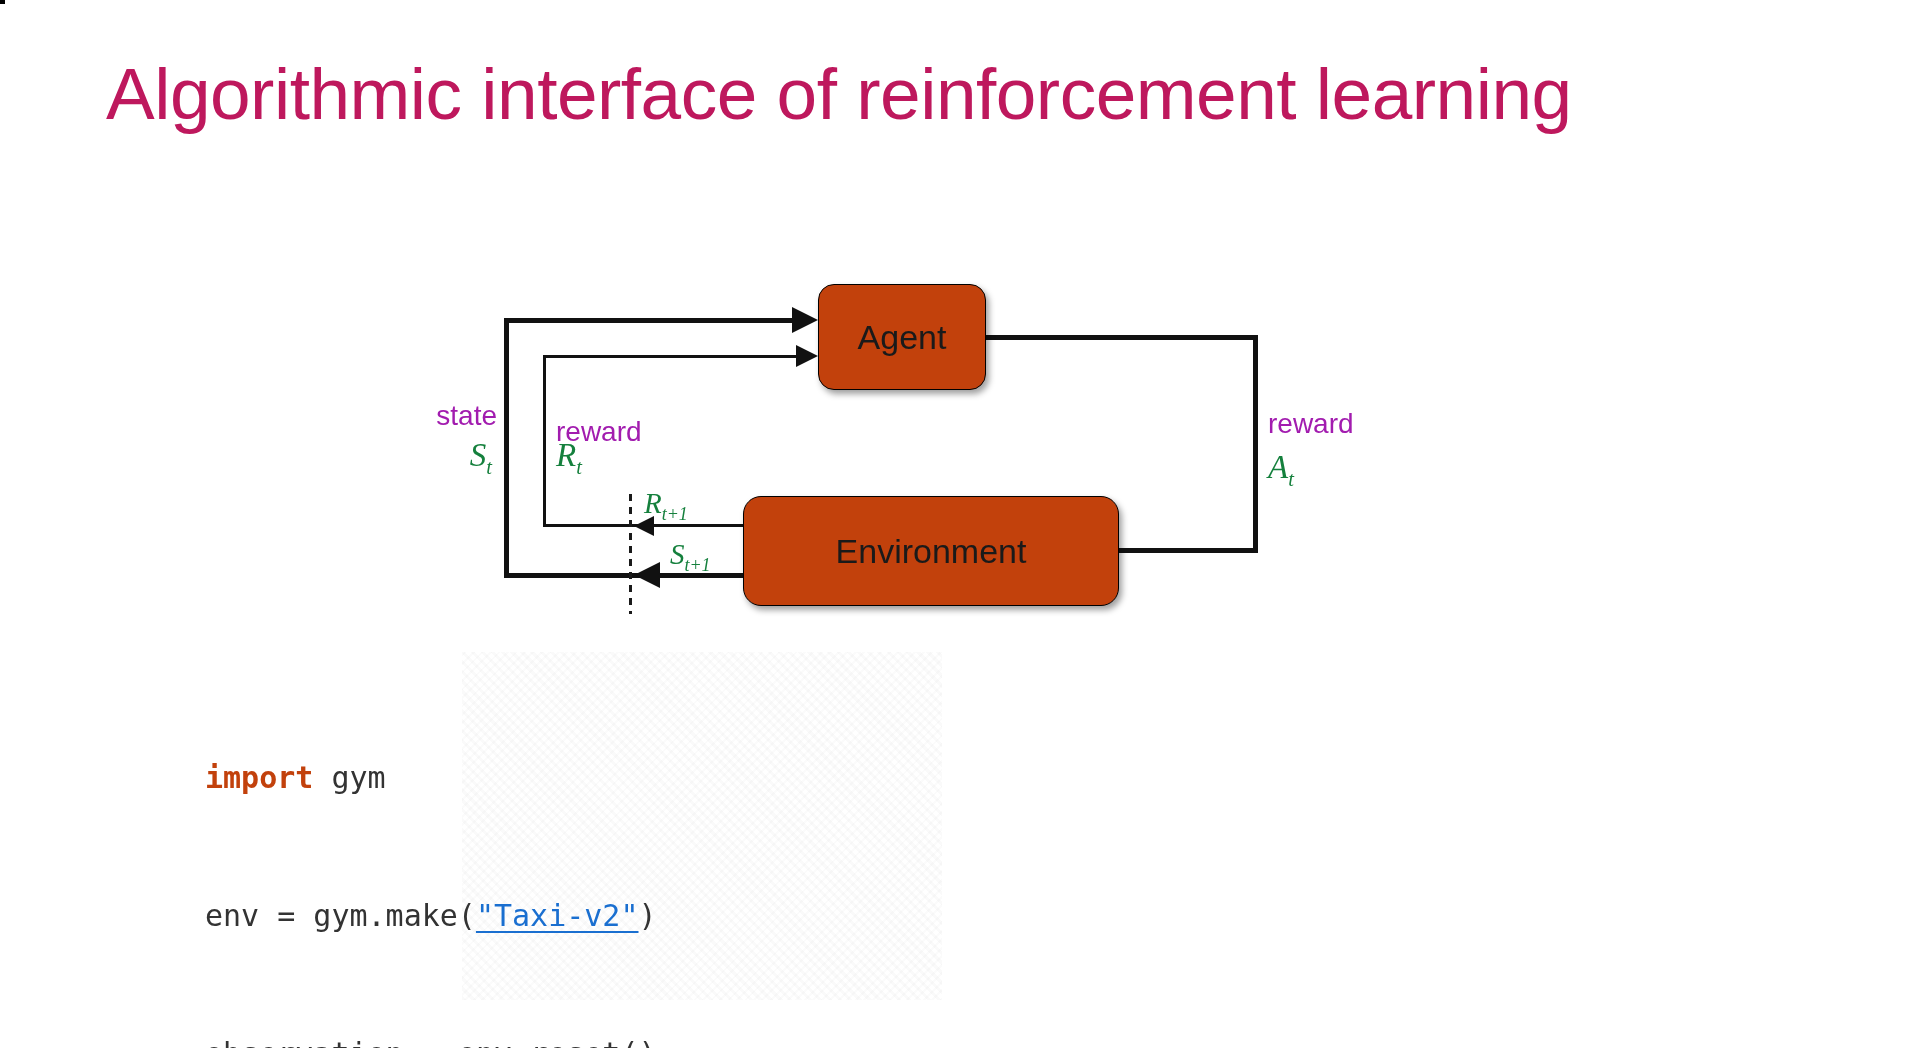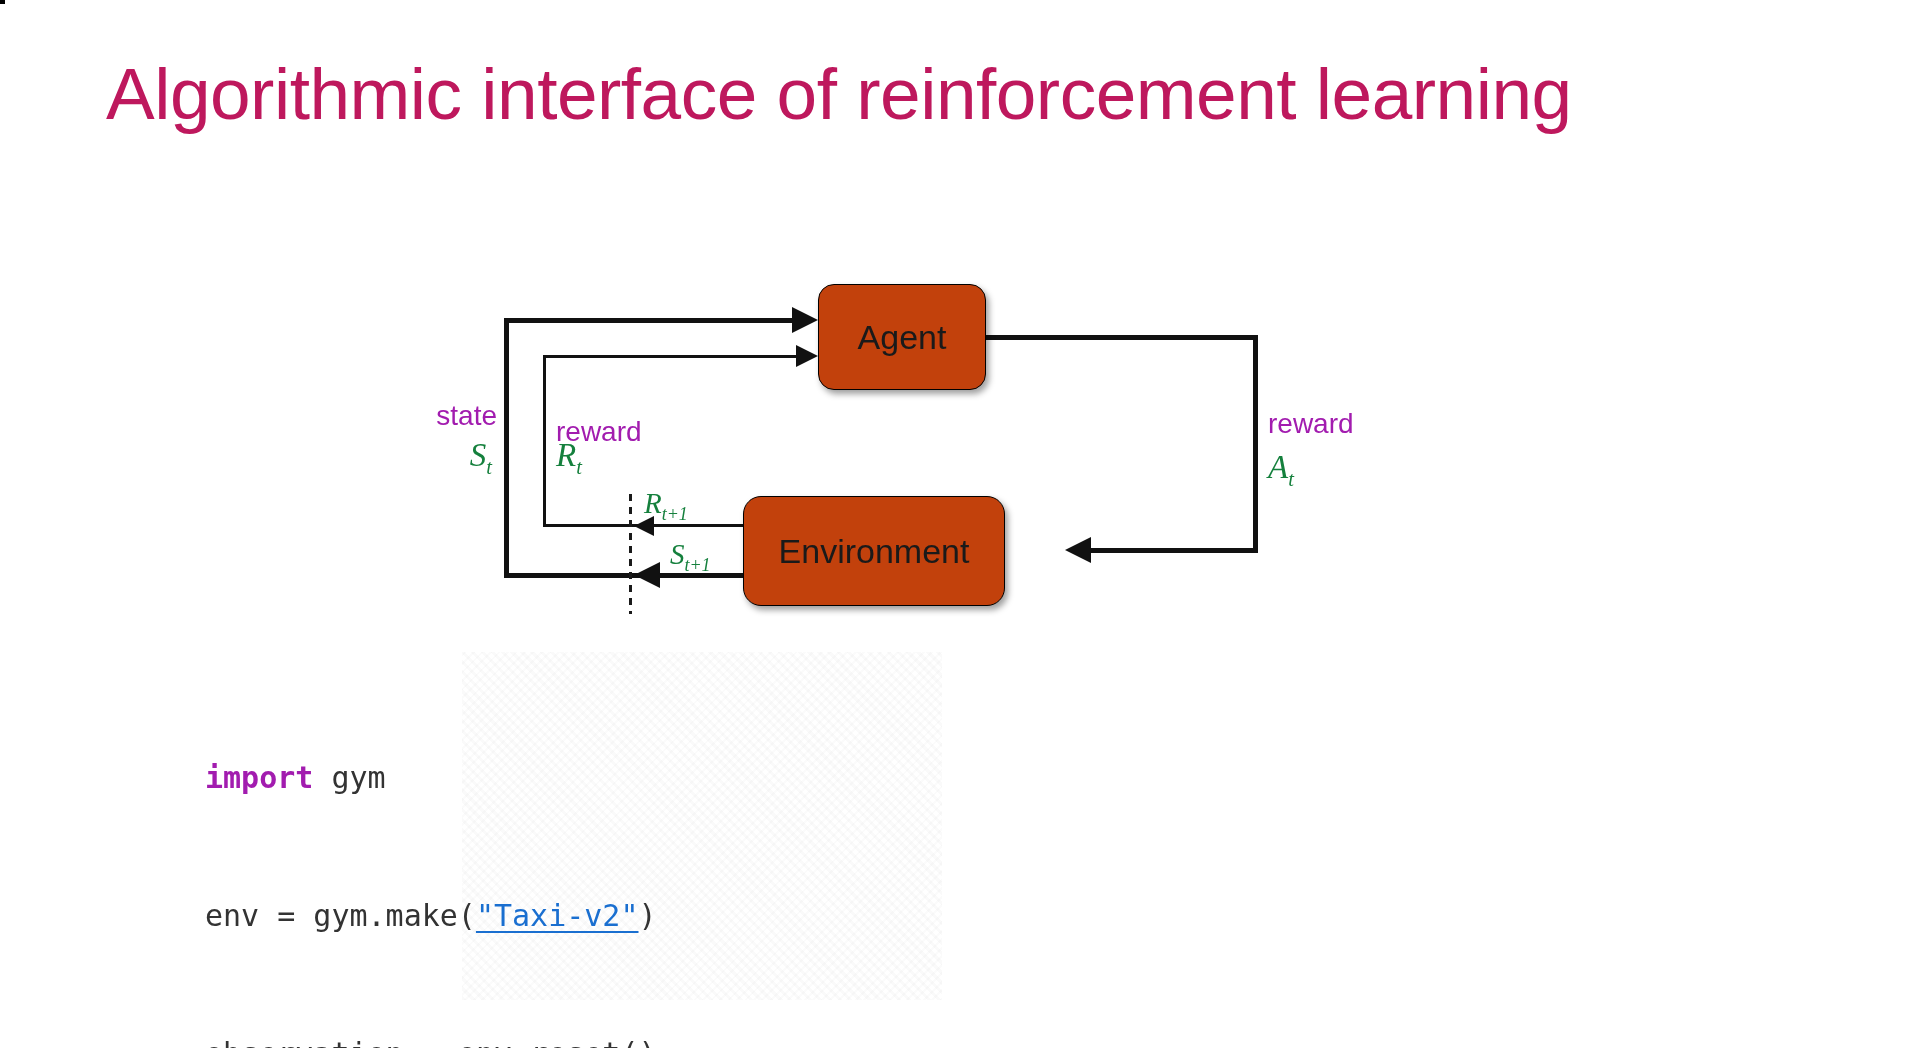--- a/index.html
+++ b/index.html
@@ -44,21 +44,21 @@
 
   
   .noise-region{left:462px;top:652px;width:480px;height:348px;
     background-image:
       repeating-linear-gradient(45deg,rgba(0,0,0,0.018) 0 3px,transparent 3px 7px),
       repeating-linear-gradient(-45deg,rgba(0,0,0,0.015) 0 2px,transparent 2px 6px);}
 
   
   .code{left:205px;top:663px;font-family:"DejaVu Sans Mono","Liberation Mono",monospace;
     font-size:30px;line-height:46px;color:var(--code-text);white-space:pre;}
-  .code .kw{font-weight:bold;color:#a21caf;}
+  .code .kw{font-weight:bold;color:#c2410c;}
   .code a.link{color:var(--link-blue);text-decoration:underline;text-decoration-thickness:2px;text-underline-offset:5px;cursor:pointer;}
 </style>
 </head>
 <body>
 
 <div class="abs corner-mark"></div>
 
 <h1 class="abs slide-title">Algorithmic interface of reinforcement learning</h1>
 
 <div class="abs" style="left:0;top:0;width:1920px;height:1048px;">
@@ -78,21 +78,21 @@
   <div class="abs line thick" style="left:985px;top:335px;width:273px;"></div>
   <div class="abs line vthick" style="left:1253px;top:335px;height:218px;"></div>
   <div class="abs line thick" style="left:1091px;top:548px;width:162px;"></div>
   <div class="abs arrow left-lg" style="left:1065px;top:537px;"></div>
 
   <div class="abs dash-v" style="left:629px;top:494px;height:120px;"></div>
 
   <div class="abs node" style="left:818px;top:284px;width:168px;height:106px;border-radius:16px;">
     <span class="node-label">Agent</span>
   </div>
-  <div class="abs node" style="left:743px;top:496px;width:262px;height:110px;border-radius:18px;text-align:center;">
+  <div class="abs node" style="left:743px;top:496px;width:376px;height:110px;border-radius:18px;text-align:center;">
     <span class="node-label">Environment</span>
   </div>
 
   <div class="abs dlabel ralign" style="left:400px;top:400px;width:97px;">state</div>
   <div class="abs sym ralign" style="left:400px;top:437px;width:92px;">
     <span>S</span><sub>t</sub>
   </div>
 
   <div class="abs dlabel" style="left:556px;top:416px;">reward</div>
   <div class="abs sym" style="left:556px;top:437px;">

